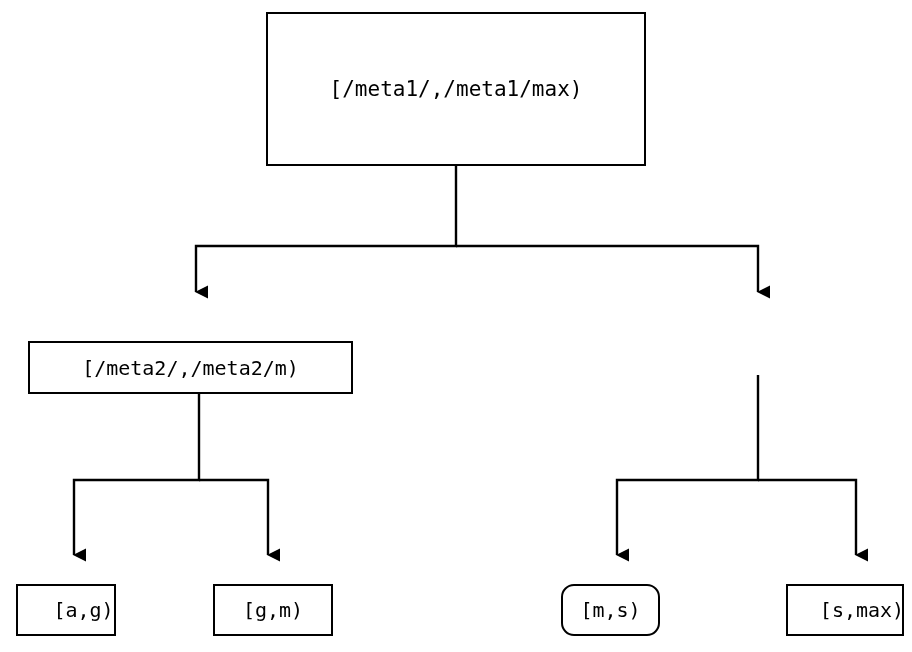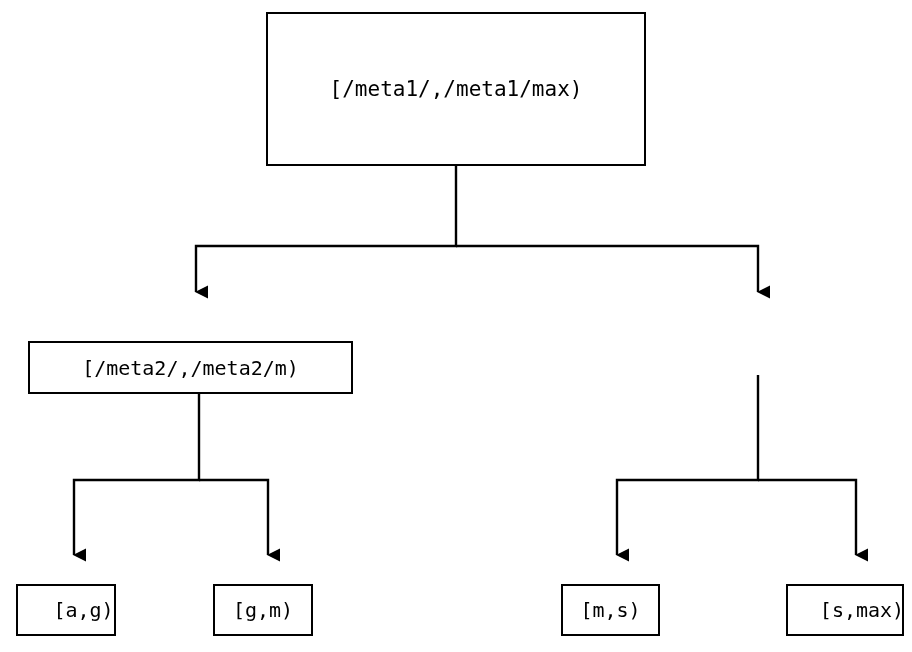--- a/index.html
+++ b/index.html
@@ -67,22 +67,22 @@
     left: 580px;
     width: 322px;
   }
   
   .node-leaf {
     top: 584px;
     height: 52px;
   }
   .node-leaf .node-label { font-size: 20px; }
   .node-leaf-1 { left: 8px;   width: 100px; padding-left: 35px; }
-  .node-leaf-2 { left: 205px; width: 100px; }
-  .node-leaf-3 { left: 553px; width: 99px;  }
+  .node-leaf-2 { left: 205px; width: 120px; }
+  .node-leaf-3 { left: 553px; width: 99px; border-radius: 13px;  }
   .node-leaf-4 { left: 778px; width: 118px; padding-left: 34px; }
 </style>
 </head>
 <body>
 
 <div id="diagram-root">
 
   <svg id="edge-layer" width="912" height="652" viewBox="0 0 912 652" xmlns="http://www.w3.org/2000/svg">
     <defs>
       <marker id="arrow-down" markerWidth="14" markerHeight="14" refX="7" refY="12" orient="auto" markerUnits="userSpaceOnUse">

